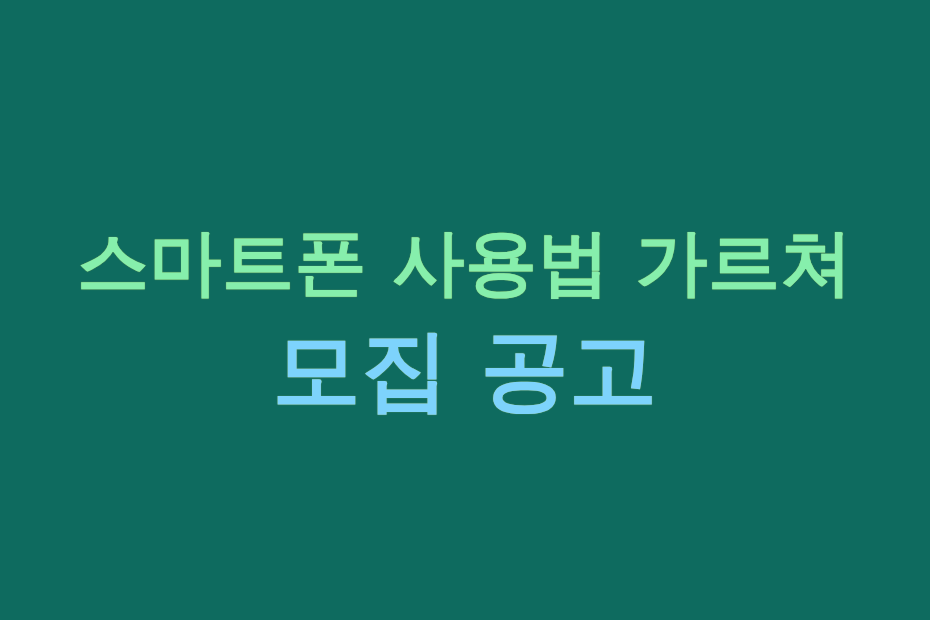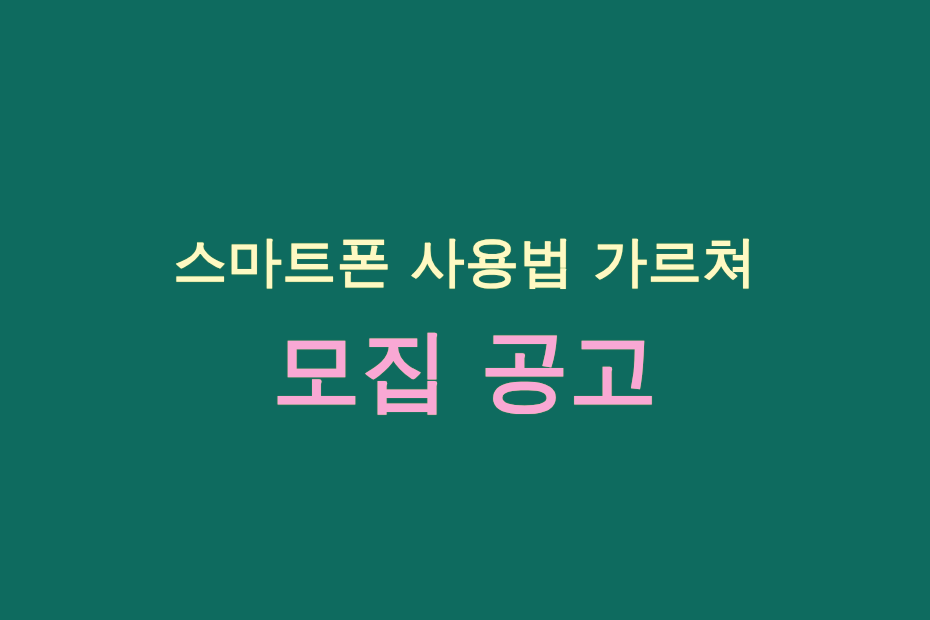--- a/index.html
+++ b/index.html
@@ -51,19 +51,19 @@
   .headline-line.line-2 { font-size: 88px; }
   .headline-line.line-3 { font-size: 88px; }
 </style>
 </head>
 <body>
 
 <div id="banner" style="background-color: rgb(14, 107, 95); width: 930px; height: 620px;">
 
   <div id="headline-block" style="text-align: center;">
 
-    <span class="headline-line line-1" style="color: #fef9c3; font-size: 54px;">스마트폰 사용법 가르쳐</span>
+    <span class="headline-line line-1" style="color: #86efac; font-size: 72px;">스마트폰 사용법 가르쳐</span>
 
 
-    <span class="headline-line line-3" style="color: #f9a8d4;">모집 공고</span>
+    <span class="headline-line line-3" style="color: #7dd3fc;">모집 공고</span>
 
   </div>
 </div>
 
 </body></html>

